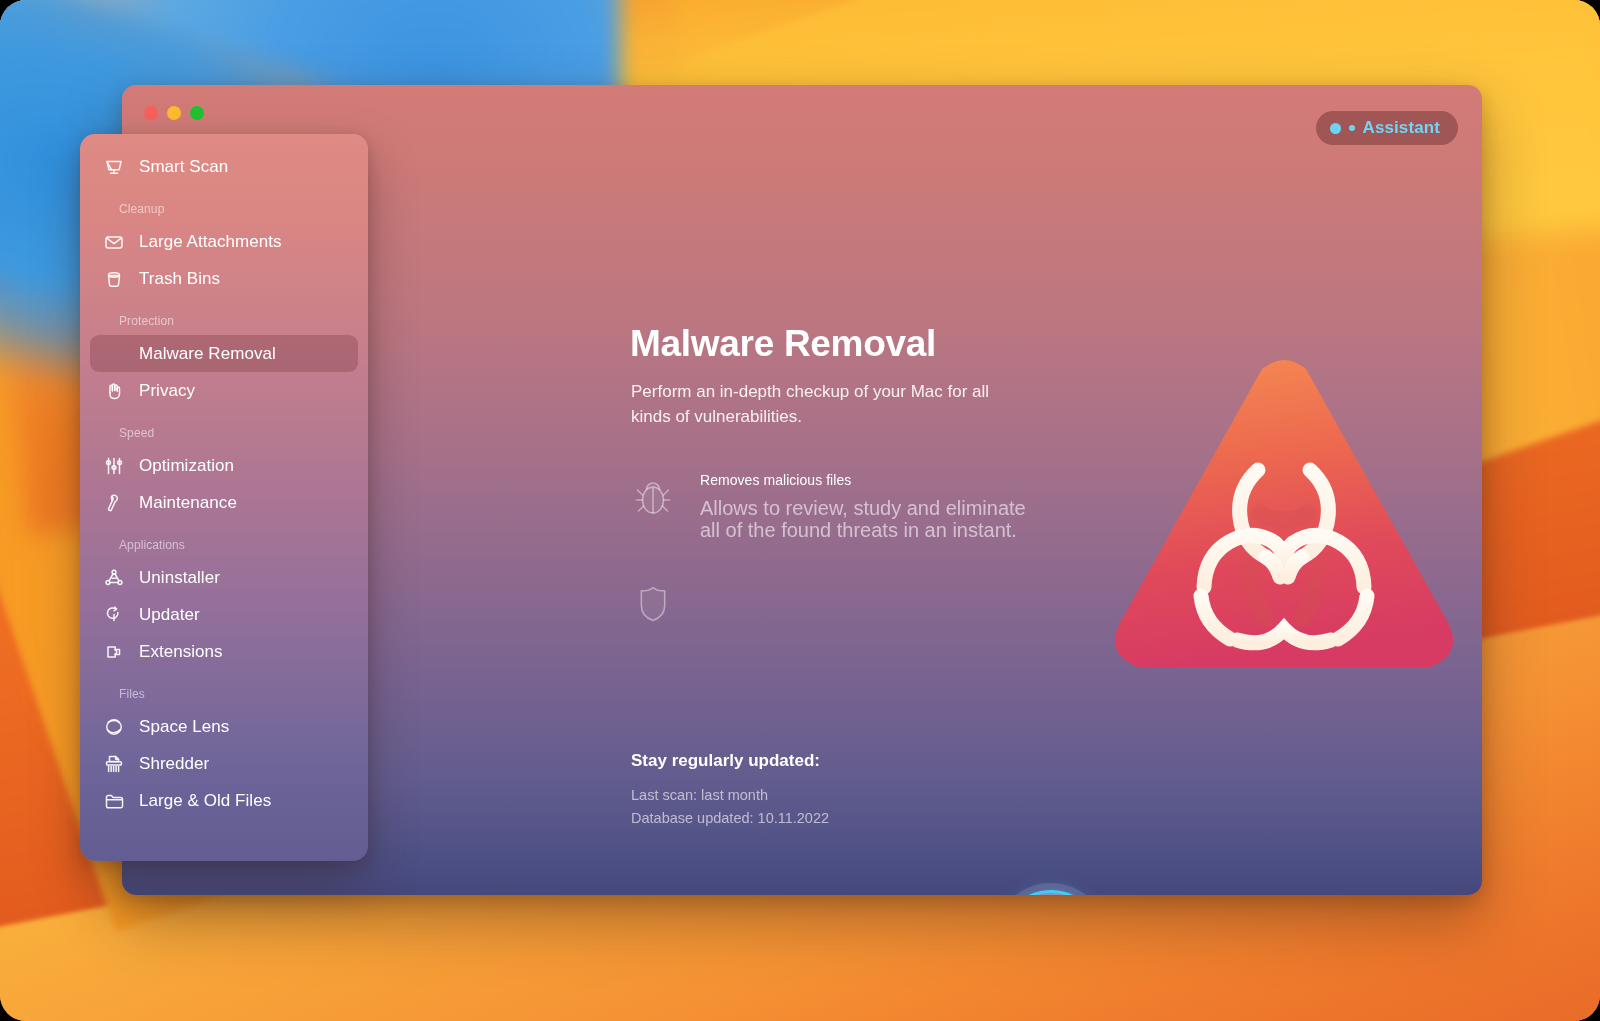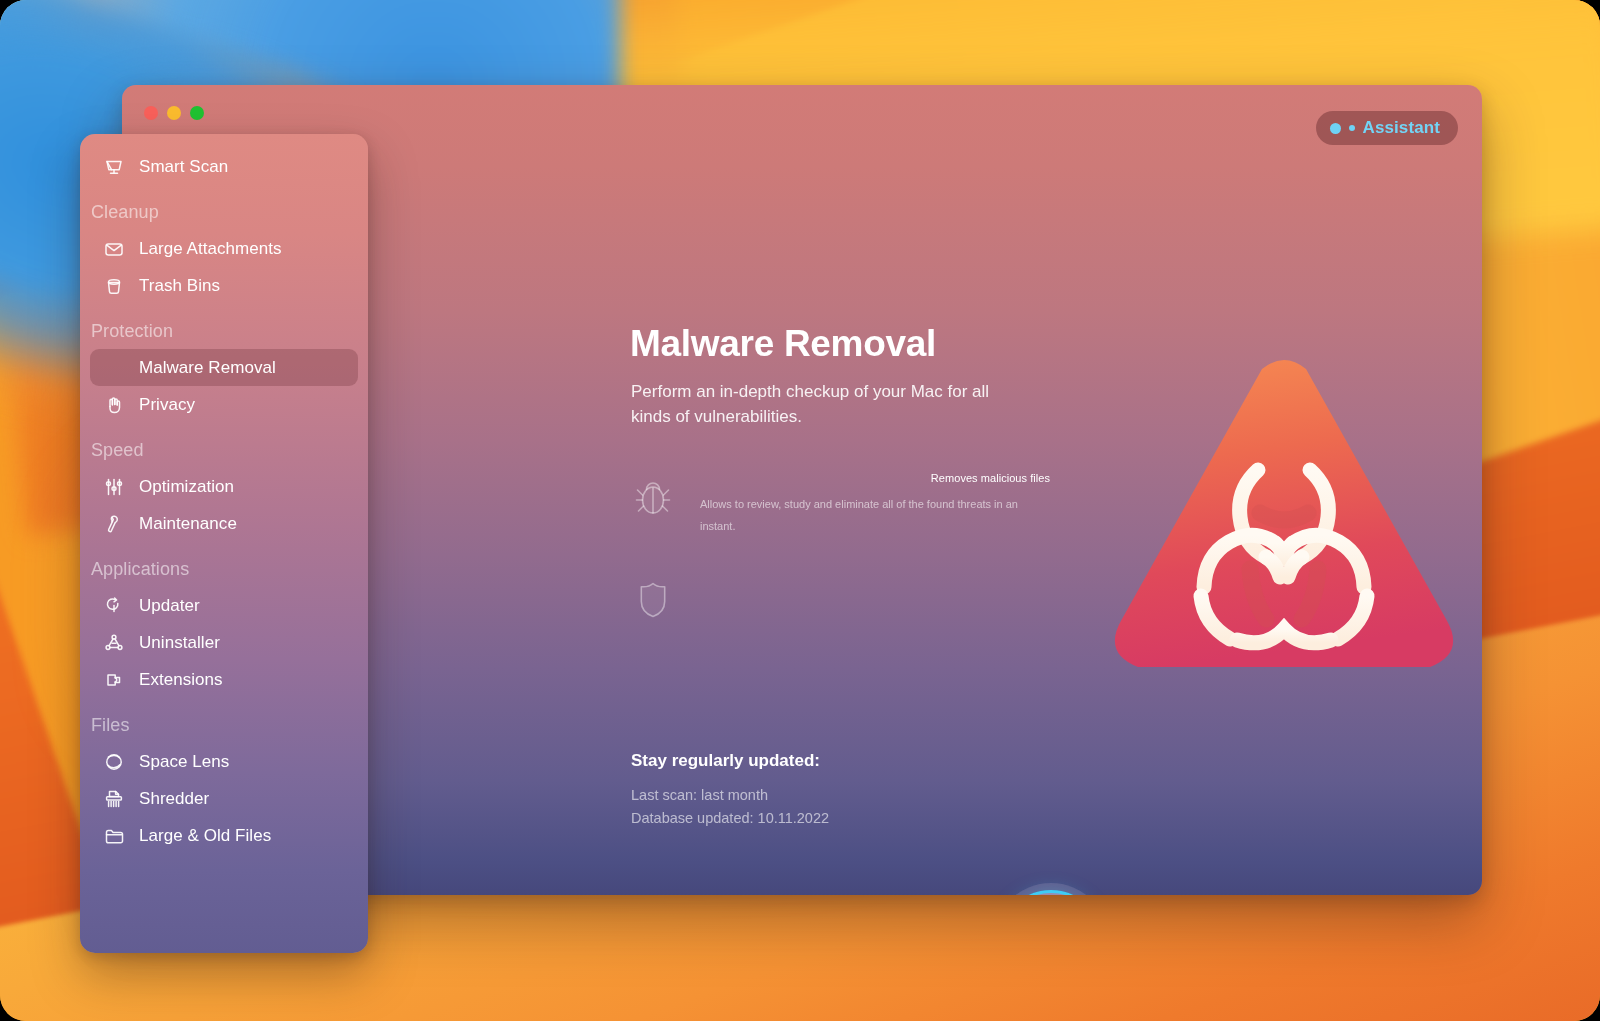--- a/index.html
+++ b/index.html
@@ -167,34 +167,34 @@
     font-weight: 700;
     letter-spacing: 0.1px;
   }
 
   
   #sidebar {
     position: absolute;
     left: 80px;
     top: 134px;
     width: 288px;
-    height: 819px;
+    height: 727px;
     border-radius: 15px;
     padding: 14px 0 14px 0;
     background: linear-gradient(to bottom,
       #df8a83 0%, #d98684 12%, #c67f8c 30%, #ae7693 48%,
       #96709a 64%, #7e6a9b 78%, #6b6398 90%, #625d92 100%);
     box-shadow: 0 22px 48px rgba(50,25,20,0.34), 0 4px 14px rgba(50,25,20,0.20);
     overflow: hidden;
   }
 
   .nav-group-label {
     color: rgba(255,255,255,0.55);
-    font-size: 18px;
-    padding: 17px 0 7px 11px;
+    font-size: 12px;
+    padding: 17px 0 7px 39px;
     letter-spacing: 0.1px;
   }
 
   .nav-item {
     display: flex;
     align-items: center;
     gap: 13px;
     height: 37px;
     margin: 0 10px;
     padding: 0 12px;
@@ -255,28 +255,27 @@
     width: 50px; height: 50px; flex: 0 0 50px;
     display: flex; align-items: center; justify-content: center;
     margin-top: 2px;
   }
   .feat-ico svg { width: 46px; height: 46px; }
   .feat-ico svg * { stroke: rgba(255,255,255,0.42); fill: rgba(255,255,255,0.06);
                     stroke-width: 1.6; stroke-linecap: round; stroke-linejoin: round; }
   .feat-text { padding-top: 3px; }
   .feat-title {
     color: #fff;
-    font-size: 11px;
+    font-size: 14px;
     margin-bottom: 9px;
     letter-spacing: 0.05px;
-    text-align: right;
   }
   .feat-desc {
     color: rgba(255,255,255,0.58);
-    font-size: 11px;
+    font-size: 20px;
     line-height: 22px;
     width: 350px;
   }
 
   .updated-block { position: absolute; left: 121px; top: 610px; }
   .updated-title {
     color: #fff;
     font-size: 17px;
     font-weight: 700;
     margin-bottom: 13px;
@@ -509,40 +508,40 @@
     <path d="M8.8 4.2a3.2 3.2 0 1 1 3.5 5.2l-3.9 8.4a1.5 1.5 0 0 1-2.7-1.3l3.9-8.4a3.2 3.2 0 0 1-.8-3.9z"></path>
     <path d="M9.1 4.4l1.2 2.1-1.4 2.3"></path>
   </svg>
         </span>
         <span class="nav-label">Maintenance</span>
       </div>
       <div class="nav-group-label">Applications</div>
       <div class="nav-item">
         <span class="nav-ico">
           <svg viewBox="0 0 22 22">
-    <path d="M14.8 8.4a5.2 5.2 0 1 1-2.6-3.8"></path>
-    <path d="M11.6 3l2 2-2.6 1.8"></path>
-    <path d="M11 10.6v5.8"></path>
-  </svg>
-        </span>
-        <span class="nav-label">Updater</span>
-      </div>
-      <div class="nav-item">
-        <span class="nav-ico">
-          <svg viewBox="0 0 22 22">
     <circle cx="11" cy="5.2" r="1.9"></circle>
     <circle cx="5" cy="15.5" r="1.9"></circle>
     <circle cx="17" cy="15.5" r="1.9"></circle>
     <path d="M10 7l-4 6.8"></path>
             <path d="M12 7l4 6.8"></path>
             <path d="M7 15.5h8"></path>
     <path d="M9 11.2h4"></path>
   </svg>
         </span>
         <span class="nav-label">Uninstaller</span>
+      </div>
+      <div class="nav-item">
+        <span class="nav-ico">
+          <svg viewBox="0 0 22 22">
+    <path d="M14.8 8.4a5.2 5.2 0 1 1-2.6-3.8"></path>
+    <path d="M11.6 3l2 2-2.6 1.8"></path>
+    <path d="M11 10.6v5.8"></path>
+  </svg>
+        </span>
+        <span class="nav-label">Updater</span>
       </div>
       <div class="nav-item">
         <span class="nav-ico">
           <svg viewBox="0 0 22 22">
     <path d="M5 6h7.2v3.3a1.6 1.6 0 1 1 0 3.2V16H5z"></path>
     <path d="M12.2 8.4h4.3v5.2h-4.3"></path>
   </svg>
         </span>
         <span class="nav-label">Extensions</span>
       </div>

